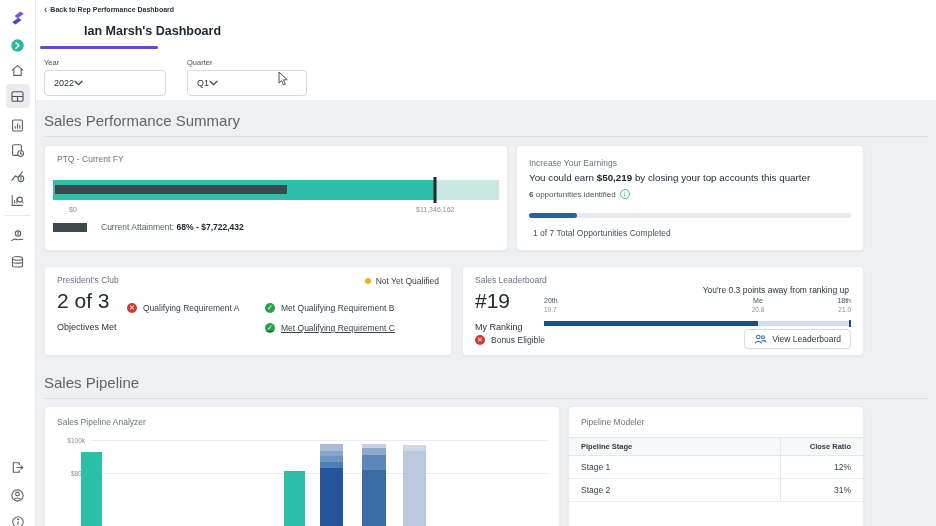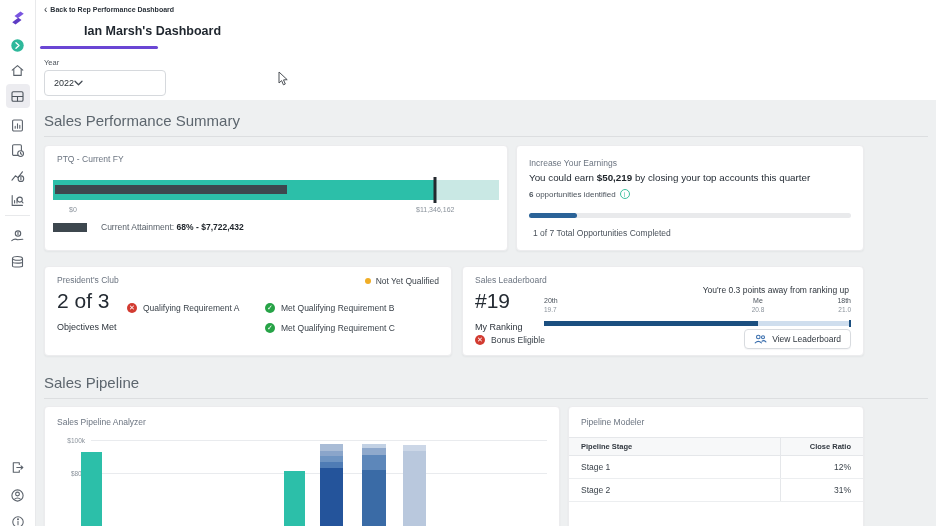--- a/index.html
+++ b/index.html
@@ -214,20 +214,29 @@
   <div class="filter-row">
     <div class="filter" style="left:8px; width:122px;">
       <div class="filter-label">Year</div>
       <div class="select">
         <span>2022</span>
         <svg width="9" height="6" viewBox="0 0 9 6">
             <path d="M1 1.3 L4.5 4.7 L8 1.3" fill="none" stroke="#454c54" stroke-width="1.3" stroke-linecap="round" stroke-linejoin="round"></path>
           </svg>
       </div>
     </div>
+    <div class="filter" style="left:151px; width:120px;">
+      <div class="filter-label">Quarter</div>
+      <div class="select">
+        <span>Q1</span>
+        <svg width="9" height="6" viewBox="0 0 9 6">
+            <path d="M1 1.3 L4.5 4.7 L8 1.3" fill="none" stroke="#454c54" stroke-width="1.3" stroke-linecap="round" stroke-linejoin="round"></path>
+          </svg>
+      </div>
+    </div>
   </div>
 
   <div class="content">
 
     <div class="section-head">Sales Performance Summary</div>
     <div class="h-divider"></div>
 
     <div class="row row1">
       <div class="card ptq-card">
         <div class="card-title">PTQ - Current FY</div>
@@ -270,21 +279,21 @@
         <div class="big-num">2 of 3</div>
         <div class="big-sub">Objectives Met</div>
         <div class="req" style="left:82px; top:36px;">
           <span class="badge red">✕</span>
           <span>Qualifying Requirement A</span>
         </div>
         <div class="req" style="left:220px; top:36px;">
           <span class="badge green">✓</span>
           <span>Met Qualifying Requirement B</span>
         </div>
-        <div class="req" style="left:220px; top:56px;">
+        <div class="req" style="left:220px; top:56px;text-decoration:underline;">
           <span class="badge green">✓</span>
           <span>Met Qualifying Requirement C</span>
         </div>
       </div>
 
       <div class="card lb-card">
         <div class="card-title">Sales Leaderboard</div>
         <div class="lb-hint">You're 0.3 points away from ranking up</div>
         <div class="big-num">#19</div>
         <div class="big-sub">My Ranking</div>

